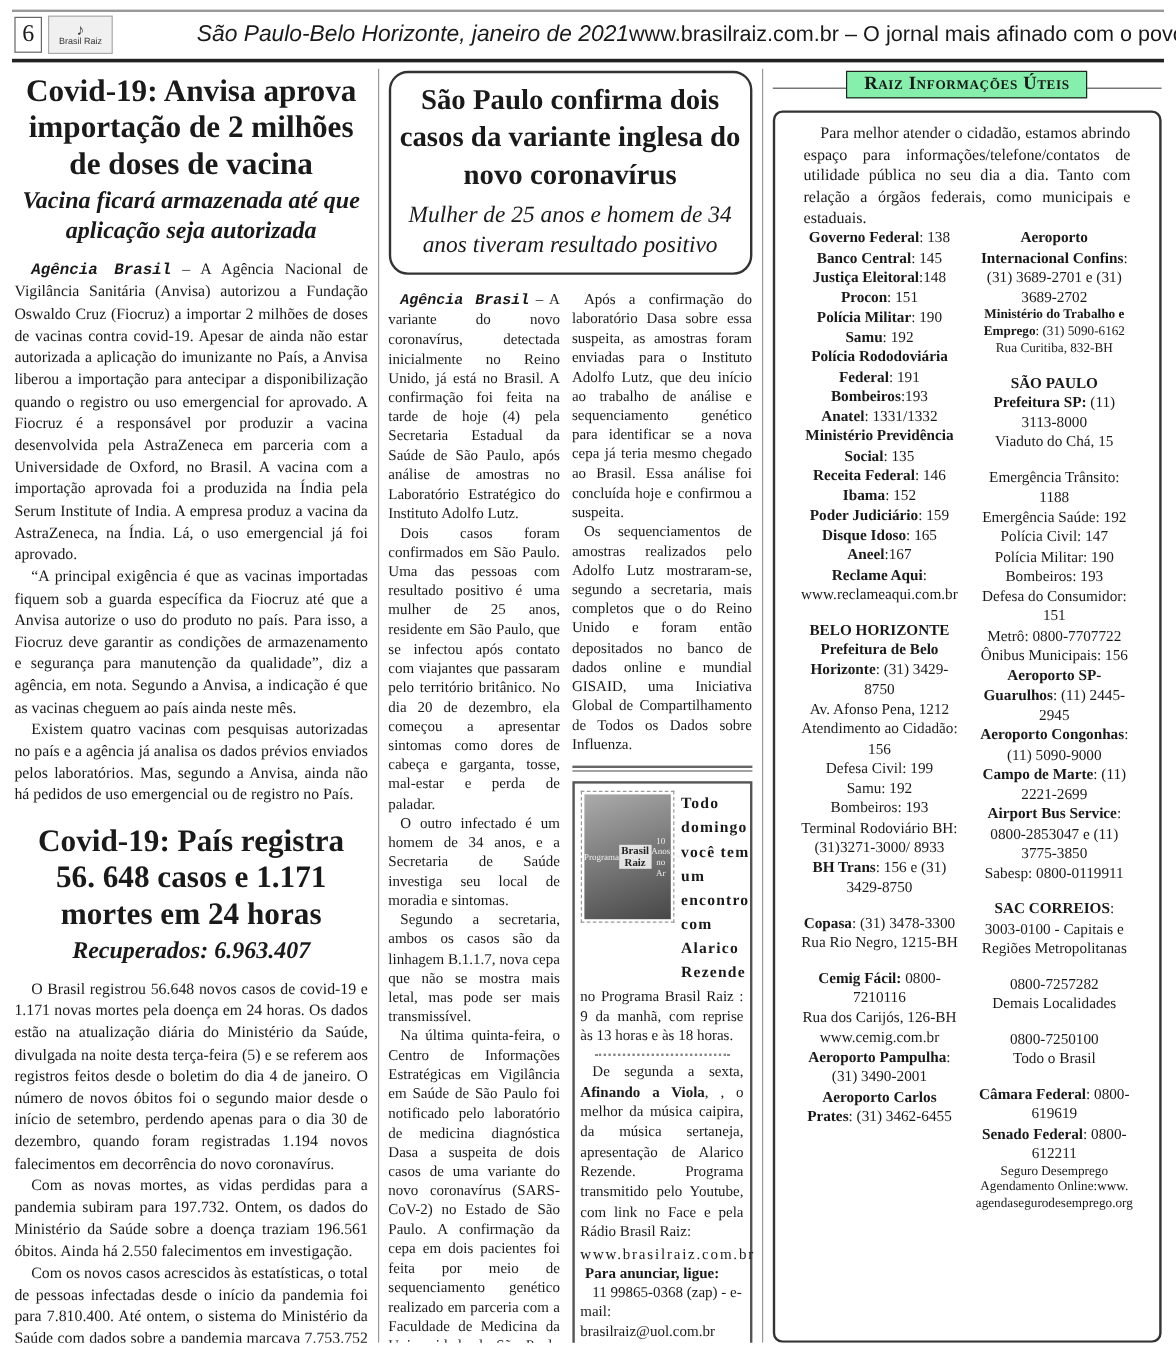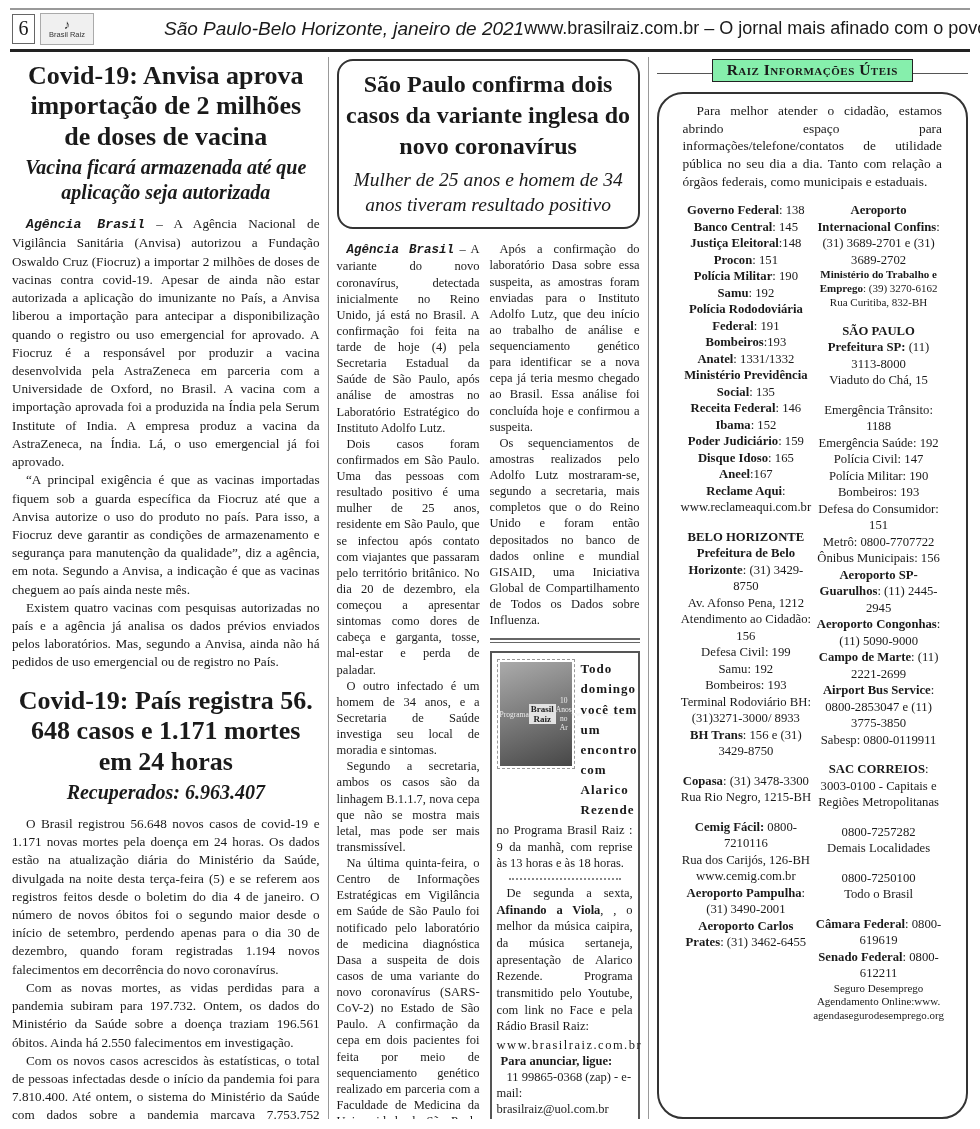--- a/index.html
+++ b/index.html
@@ -64,24 +64,24 @@
   .ad-announce { margin-top:1px; text-indent:4px; }
   .ad-contact { text-indent:10px; line-height:1.3; }
 
   
   .info-header-wrap { position:relative; height:30px; margin-top:2px; text-align:center; }
   .info-header-wrap::before { content:""; position:absolute; left:0; right:0; top:14px;
                               border-top:1.5px solid #555; }
   .info-header { position:relative; display:inline-block; background:#86efac;
                  border:1.5px solid #222; padding:1px 14px 2px; font-weight:bold;
                  font-size:15.5px; font-variant:small-caps; letter-spacing:.5px; }
-  .info-box { flex:1; border:2px solid #333; border-radius:26px; padding:8px 22px;
+  .info-box { flex:1; border:2px solid #333; border-radius:8px; padding:8px 22px;
               margin-top:3px; overflow:hidden; }
   .info-intro { font-size:13.4px; line-height:1.32; text-align:justify; text-indent:14px; margin:0 2px; }
-  .info-cols { display:flex; gap:2px; margin-top:12px; }
+  .info-cols { display:flex; gap:15px; margin-top:0; }
   .info-col { flex:1; text-align:center; font-size:12.7px; line-height:1.3; }
   .entry { min-height:4px; }
   .entry .b { font-weight:bold; }
   .entry.small { font-size:11px; line-height:1.25; }
   .entry.gap { height:13px; }
 </style>
 </head>
 <body>
 
 <div class="page">
@@ -211,21 +211,21 @@
               <div class="entry gap"><span class="b"></span><span class="t"></span></div>
               <div class="entry"><span class="b">Cemig Fácil:</span><span class="t"> 0800-7210116</span></div>
               <div class="entry"><span class="b"></span><span class="t">Rua dos Carijós, 126-BH</span></div>
               <div class="entry"><span class="b"></span><span class="t">www.cemig.com.br</span></div>
               <div class="entry"><span class="b">Aeroporto Pampulha</span><span class="t">: (31) 3490-2001</span></div>
               <div class="entry"><span class="b">Aeroporto Carlos Prates</span><span class="t">: (31) 3462-6455</span></div>
             </div>
           <div class="info-col">
 
           <div class="entry"><span class="b">Aeroporto Internacional Confins</span><span class="t">: (31) 3689-2701 e (31) 3689-2702</span></div>
-              <div class="entry small"><span class="b">Ministério do Trabalho e Emprego</span><span class="t">: (39) 3270-6162</span></div>
+              <div class="entry small"><span class="b">Ministério do Trabalho e Emprego</span><span class="t">: (31) 5090-6162</span></div>
               <div class="entry small"><span class="b"></span><span class="t">Rua Curitiba, 832-BH</span></div>
               <div class="entry gap"><span class="b"></span><span class="t"></span></div>
               <div class="entry"><span class="b">SÃO PAULO</span><span class="t"></span></div>
               <div class="entry"><span class="b">Prefeitura SP:</span><span class="t"> (11) 3113-8000</span></div>
               <div class="entry"><span class="b"></span><span class="t">Viaduto do Chá, 15</span></div>
               <div class="entry gap"><span class="b"></span><span class="t"></span></div>
               <div class="entry"><span class="b"></span><span class="t">Emergência Trânsito: 1188</span></div>
               <div class="entry"><span class="b"></span><span class="t">Emergência Saúde: 192</span></div>
               <div class="entry"><span class="b"></span><span class="t">Polícia Civil: 147</span></div>
               <div class="entry"><span class="b"></span><span class="t">Polícia Militar: 190</span></div>

